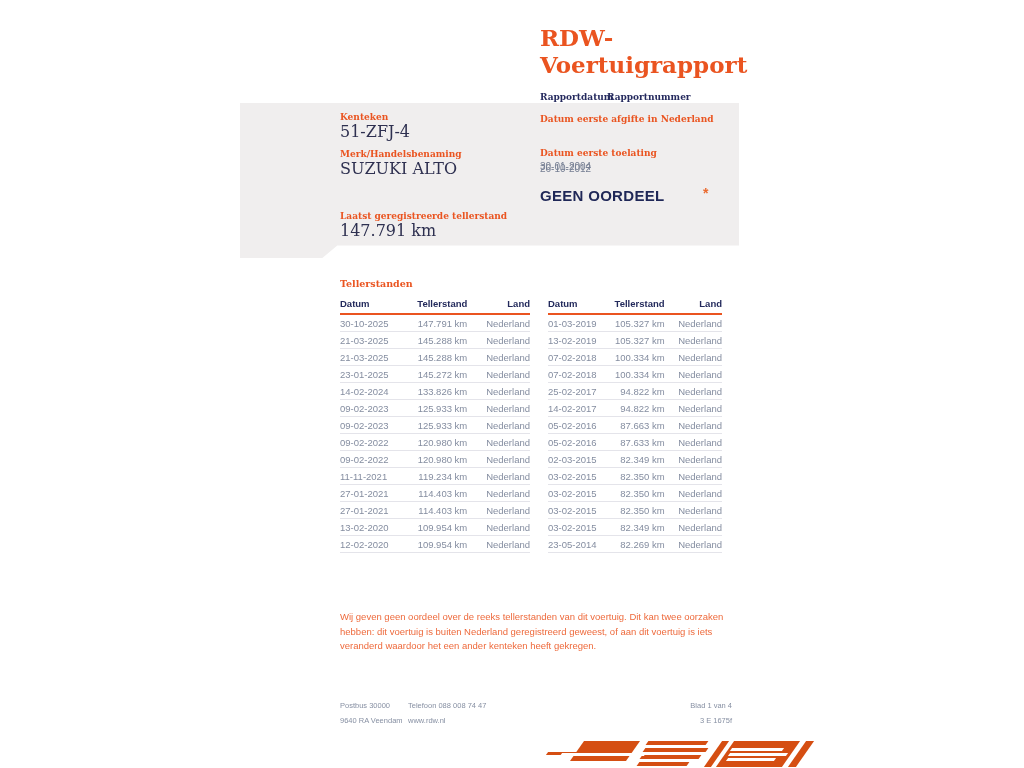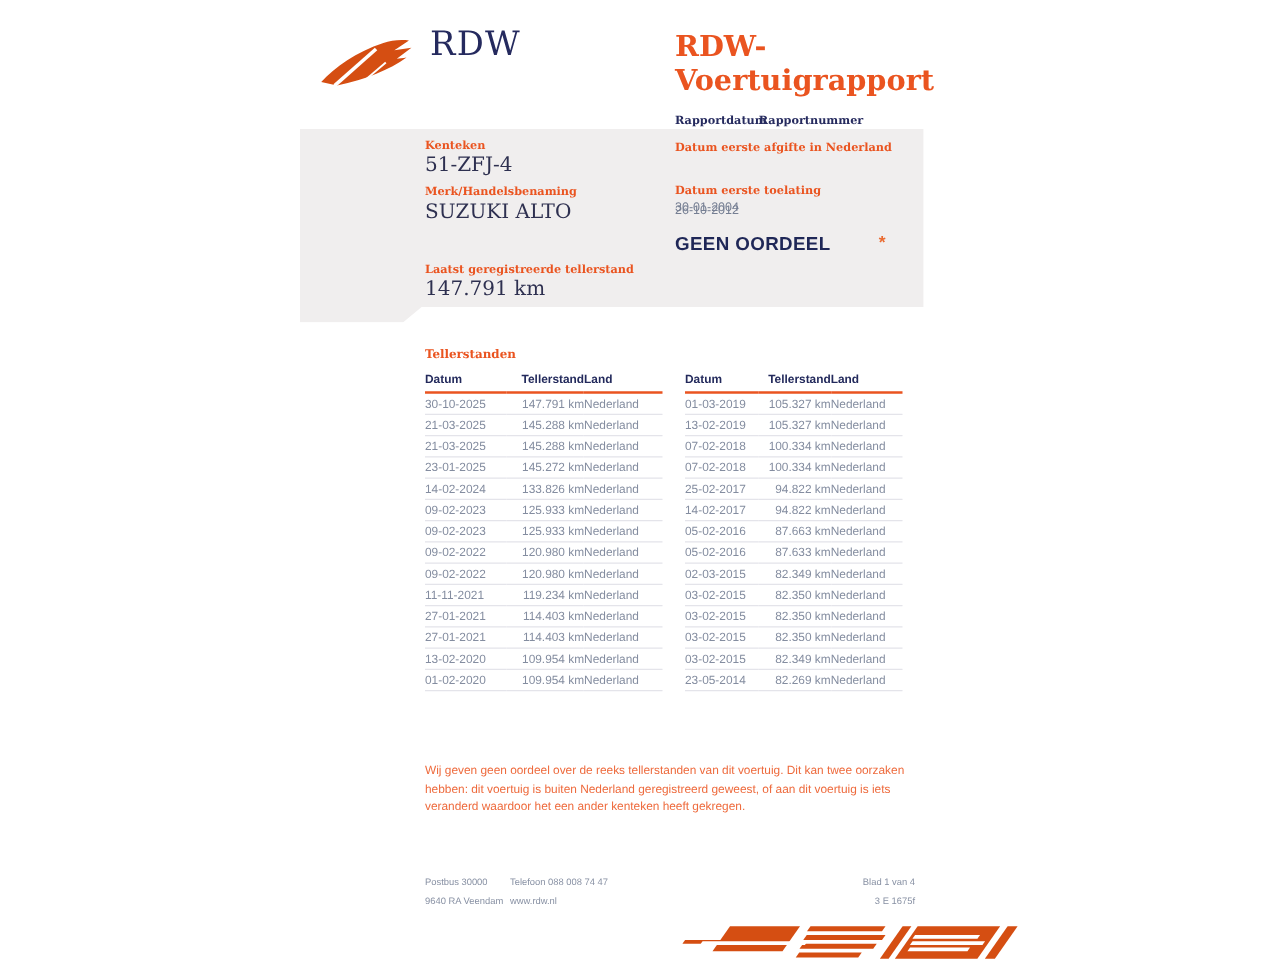--- a/index.html
+++ b/index.html
@@ -33,21 +33,21 @@
   .tables-title { font-family:"DejaVu Serif", serif; font-weight:bold; font-size:9.5px; color:#ea5420; }
   .tables-row { display:flex; gap:18px; margin-top:7px; }
   table.meter { border-collapse:collapse; table-layout:fixed; }
   table.meter-left  { width:190px; }
   table.meter-right { width:174px; }
   table.meter th { font-size:9.5px; font-weight:bold; color:#232a5c; text-align:left;
     padding:2px 0 4px 0; border-bottom:2px solid #ea5420; }
   table.meter td { font-size:9.5px; color:#848da0; padding:2.5px 0; border-bottom:1px solid #e4e4ea; }
   table.meter th:nth-child(1), table.meter td:nth-child(1) { width:34%; text-align:left;margin-left:36px; }
   table.meter th:nth-child(2), table.meter td:nth-child(2) { width:33%; text-align:right; }
-  table.meter th:nth-child(3), table.meter td:nth-child(3) { width:33%; }
+  table.meter th:nth-child(3), table.meter td:nth-child(3) { width:33%; text-align:right; }
 
   
   .footnote { position:absolute; left:340px; top:604px; width:402px; }
   .footnote-head { font-size:10.5px; font-weight:bold; color:#1f2757; letter-spacing:.2px; }
   .footnote-head .star { font-size:9px; vertical-align:top; margin-right:2px; }
   .footnote-text { margin-top:6px; font-size:9.5px; line-height:1.55; color:#ee6a3c; }
 
   
   .page-footer { position:absolute; left:340px; top:701px; width:392px; font-size:7.5px; color:#8790a3; }
   .page-footer .row { display:flex; margin-bottom:5.5px; }
@@ -59,28 +59,20 @@
   
   .speed { position:absolute; left:545px; top:739px; width:292px; height:30px; }
   .speed .bar { position:absolute; background:#d54e12; transform:skewX(-35deg); }
   .speed .slit { position:absolute; background:#ffffff; transform:skewX(-35deg); z-index:2; }
 </style>
 </head>
 <body>
 
 <div class="page">
 
-  <div class="logo-wrap">
-    <svg class="logo-svg" viewBox="0 0 80 46">
-      <path d="M1,42 C12,30 30,17 52,10 C58,8 66,7 73,8 L61,16 L75,14 L63,23 C65,23 68,22.5 71,22 C57,32 38,40 14,45 Z" fill="#d54e12"></path>
-      <path d="M12,45 L46,15" stroke="#ffffff" stroke-width="3" fill="none"></path>
-      <path d="M34,43 L54,26" stroke="#ffffff" stroke-width="1.6" fill="none"></path>
-    </svg>
-    <div class="logo-text">RDW</div>
-  </div>
 
   <div class="report-head">
     <div class="report-title">RDW-Voertuigrapport</div>
     <div class="report-meta">
       <div class="meta-col-1">
         <div class="meta-label">Rapportdatum</div>
         <div class="meta-value">30-10-2025</div>
       </div>
       <div>
         <div class="meta-label">Rapportnummer</div>
@@ -180,21 +172,21 @@
               <td>27-01-2021</td>
               <td>114.403 km</td>
               <td>Nederland</td>
             </tr>
             <tr>
               <td>13-02-2020</td>
               <td>109.954 km</td>
               <td>Nederland</td>
             </tr>
             <tr>
-              <td>01-02-2020</td>
+              <td>12-02-2020</td>
               <td>109.954 km</td>
               <td>Nederland</td>
             </tr>
           </tbody>
       </table>
       <table class="meter meter-right">
         <thead>
           <tr>
             <th>Datum</th>
             <th>Tellerstand</th>

